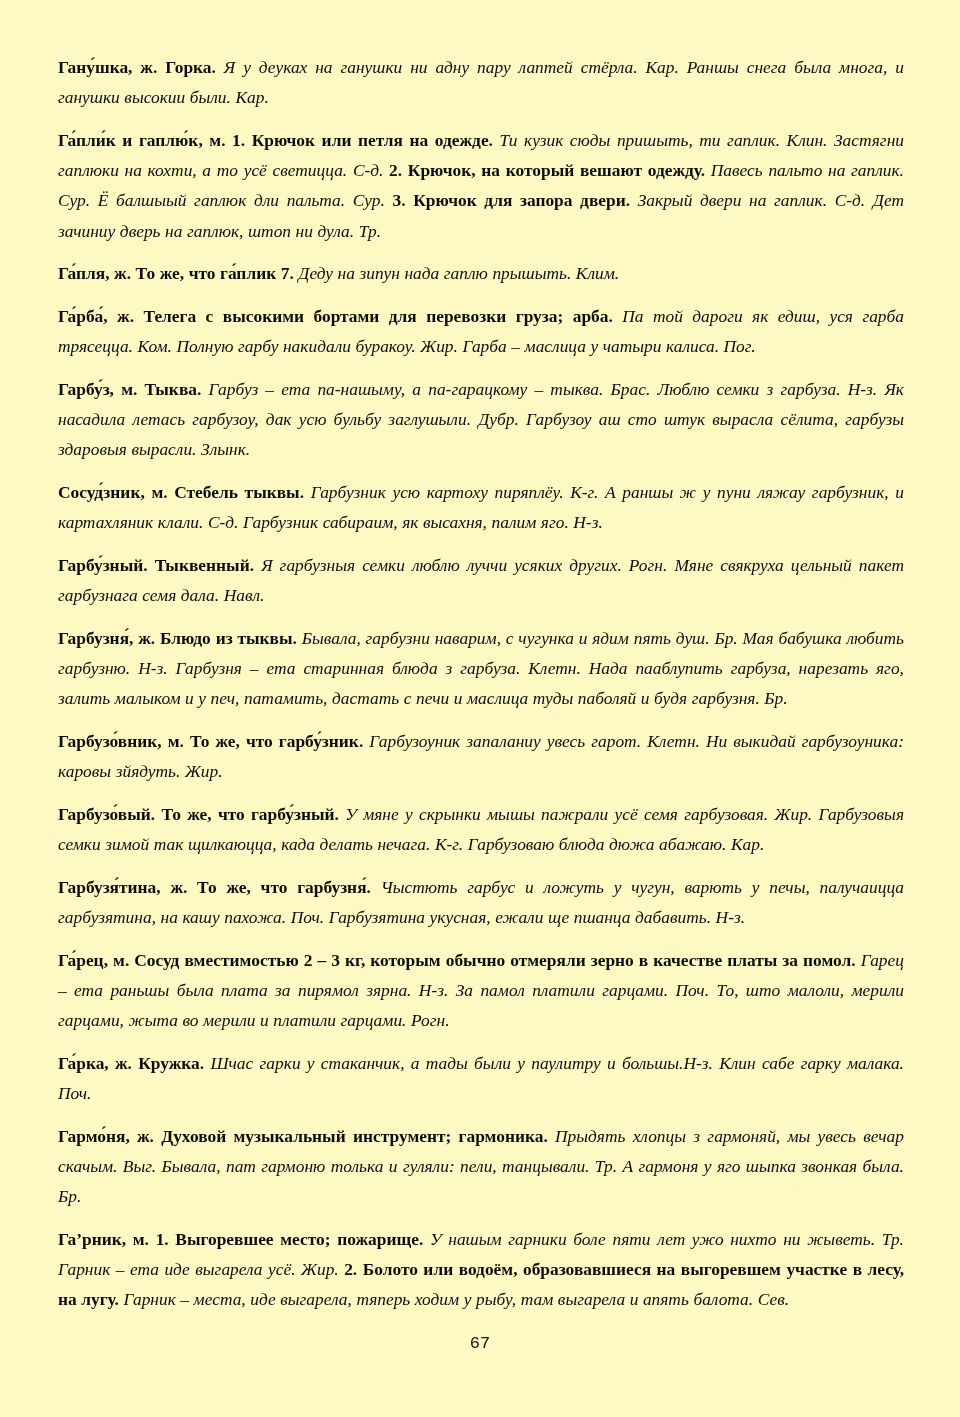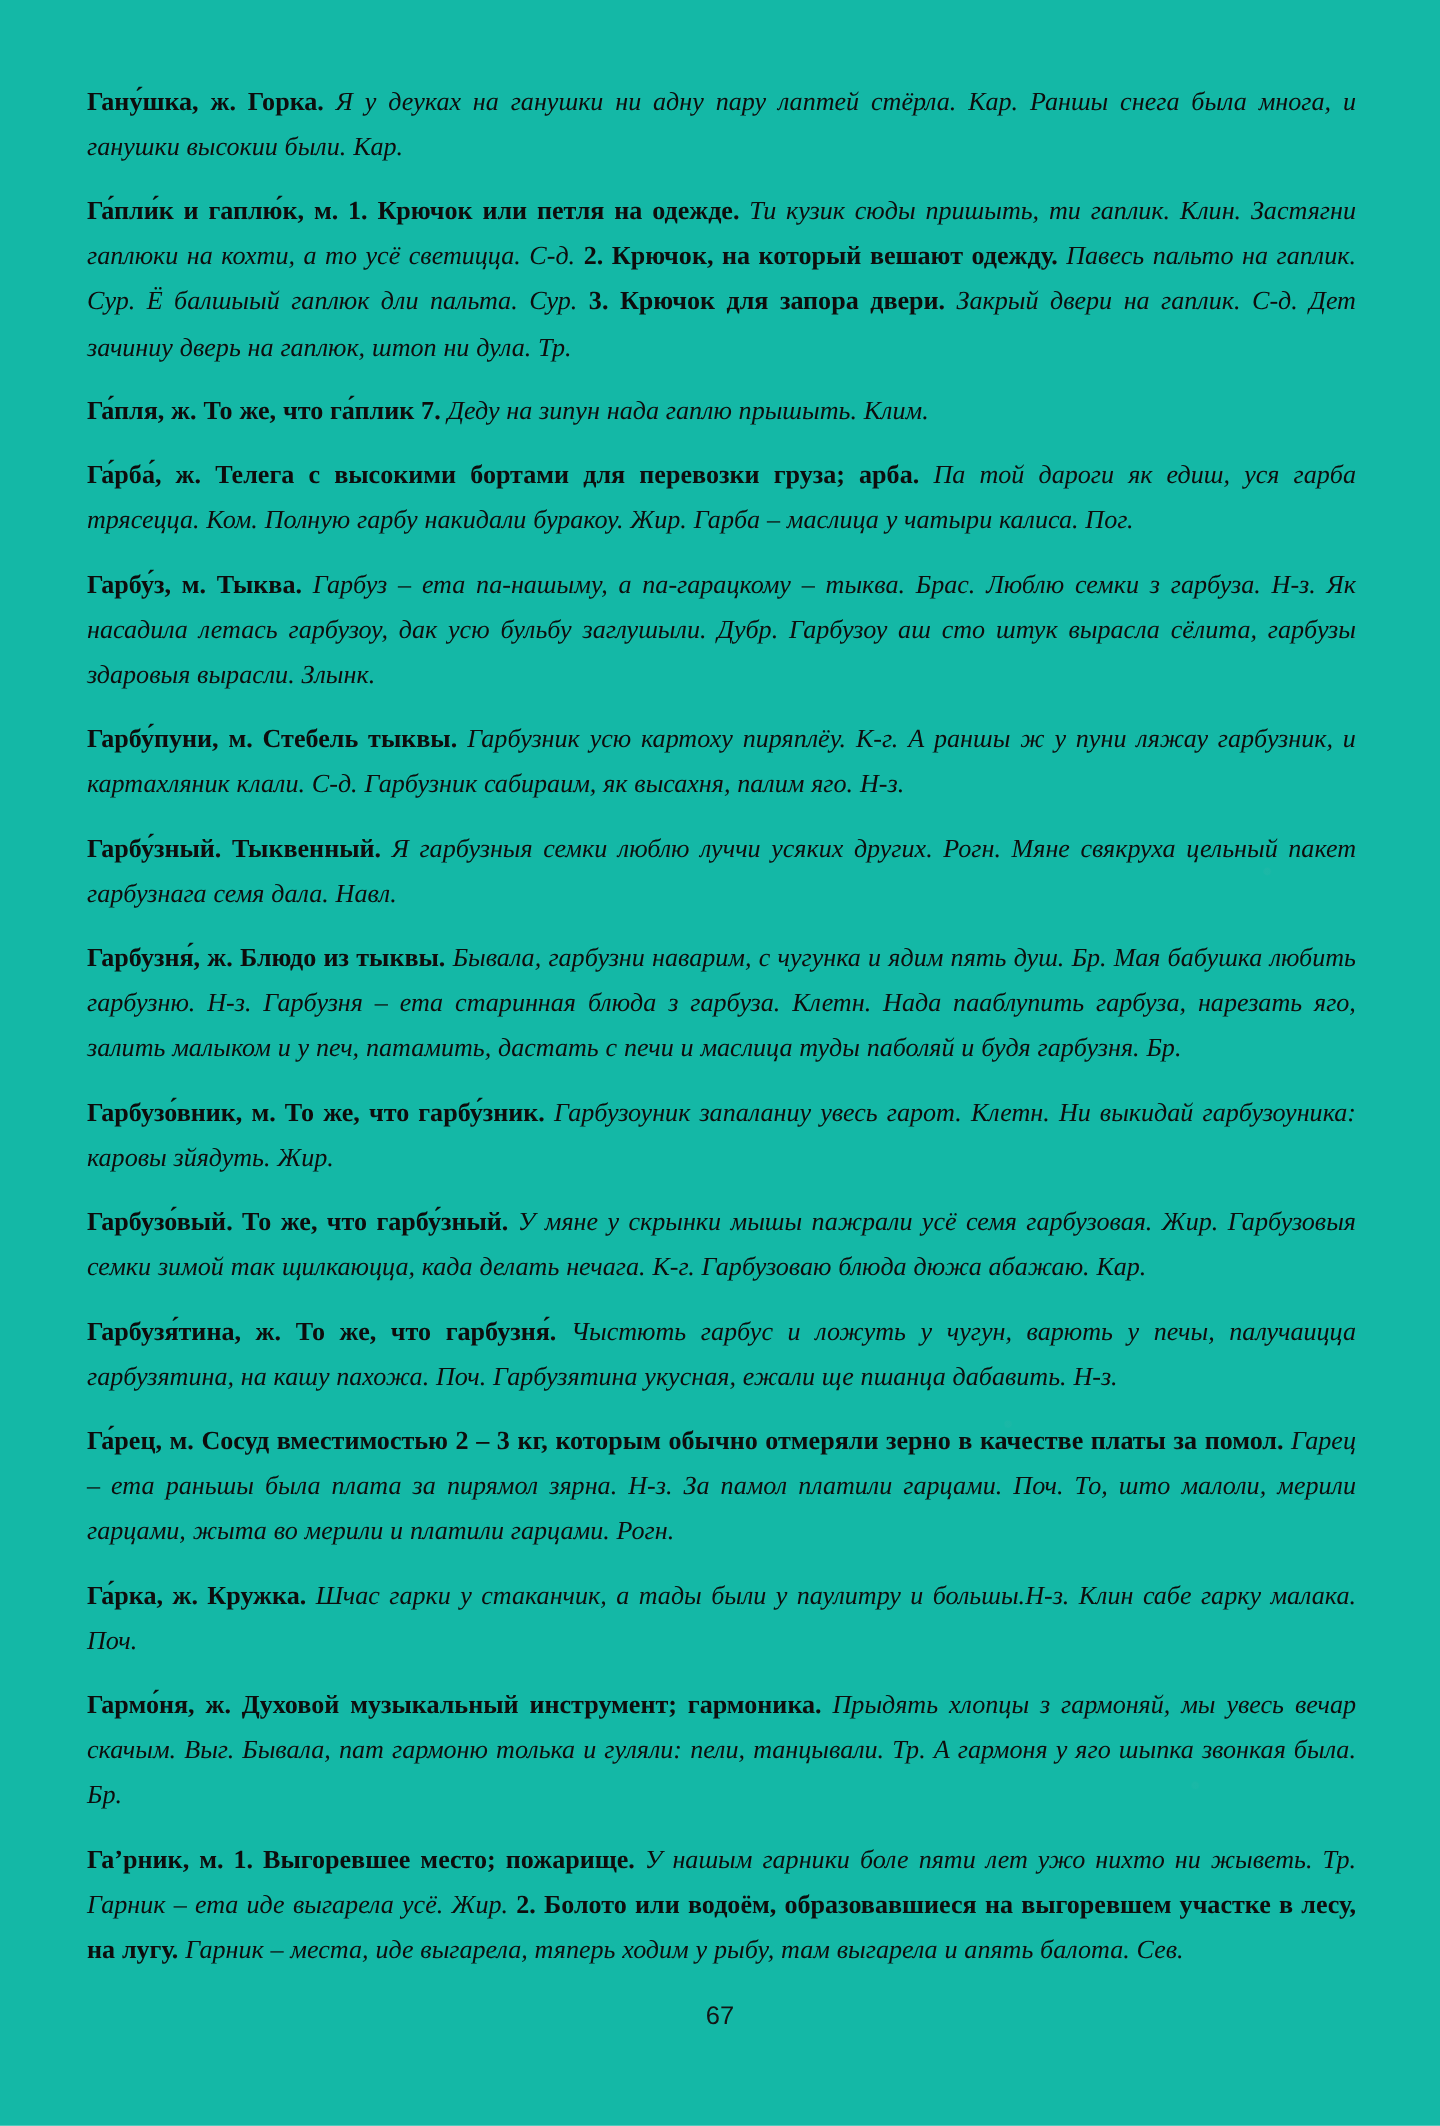--- a/index.html
+++ b/index.html
@@ -11,21 +11,21 @@
     height: 1417px;
     background: #ffffff;
     font-family: "Liberation Serif", "DejaVu Serif", serif;
     color: #0d0d0d;
     -webkit-font-smoothing: antialiased;
   }
   .page {
     position: relative;
     width: 960px;
     height: 1417px;
-    background: #14b8a6;
+    background: #fef9c3;
     overflow: hidden;
   }
   
   .page::before {
     content: "";
     position: absolute;
     inset: 0;
     background:
       radial-gradient(circle at 78% 12%, rgba(170,180,175,0.05) 0 2px, transparent 3px),
       radial-gradient(circle at 88% 41%, rgba(170,180,175,0.05) 0 2px, transparent 3px),
@@ -67,35 +67,35 @@
     font-style: italic;
     font-weight: normal;
   }
   .pagenum {
     position: absolute;
     left: 0;
     right: 0;
     top: 1334px;
     text-align: center;
     font-size: 17px;
-    font-family: Liberation Sans, sans-serif;
+    font-family: Liberation Mono, monospace;
     color: #141414;
   }
 </style>
 </head>
 <body>
 
 <div class="page">
   <div class="content" id="entries-column">
       <p class="entry"><span class="hw">Гану́шка, ж. Горка.</span> <span class="ex">Я у деуках на ганушки ни адну пару лаптей стёрла.</span> <span class="src">Кар.</span> <span class="ex">Раншы снега была многа, и ганушки высокии были.</span> <span class="src">Кар.</span></p>
       <p class="entry"><span class="hw">Га́пли́к и гаплю́к, м. <span class="num">1.</span> Крючок или петля на одежде.</span> <span class="ex">Ти кузик сюды пришыть, ти гаплик.</span> <span class="src">Клин.</span> <span class="ex">Застягни гаплюки на кохти, а то усё светицца.</span> <span class="src">С-д.</span> <span class="df"><span class="num">2.</span> Крючок, на который вешают одежду.</span> <span class="ex">Павесь пальто на гаплик.</span> <span class="src">Сур.</span> <span class="ex">Ё балшыый гаплюк дли пальта.</span> <span class="src">Сур.</span> <span class="df"><span class="num">3.</span> Крючок для запора двери.</span> <span class="ex">Закрый двери на гаплик.</span> <span class="src">С-д.</span> <span class="ex">Дет зачиниу дверь на гаплюк, штоп ни дула.</span> <span class="src">Тр.</span></p>
       <p class="entry"><span class="hw">Га́пля, ж. То же, что га́плик 7.</span> <span class="ex">Деду на зипун нада гаплю прышыть.</span> <span class="src">Клим.</span></p>
       <p class="entry"><span class="hw">Га́рба́, ж. Телега с высокими бортами для перевозки груза; арба.</span> <span class="ex">Па той дароги як едиш, уся гарба трясецца.</span> <span class="src">Ком.</span> <span class="ex">Полную гарбу накидали буракоу.</span> <span class="src">Жир.</span> <span class="ex">Гарба – маслица у чатыри калиса.</span> <span class="src">Пог.</span></p>
       <p class="entry"><span class="hw">Гарбу́з, м. Тыква.</span> <span class="ex">Гарбуз – ета па-нашыму, а па-гарацкому – тыква.</span> <span class="src">Брас.</span> <span class="ex">Люблю семки з гарбуза.</span> <span class="src">Н-з.</span> <span class="ex">Як насадила летась гарбузоу, дак усю бульбу заглушыли.</span> <span class="src">Дубр.</span> <span class="ex">Гарбузоу аш сто штук вырасла сёлита, гарбузы здаровыя вырасли.</span> <span class="src">Злынк.</span></p>
-      <p class="entry"><span class="hw">Гарбу́пуни, м. Стебель тыквы.</span> <span class="ex">Гарбузник усю картоху пиряплёу.</span> <span class="src">К-г.</span> <span class="ex">А раншы ж у пуни ляжау гарбузник, и картахляник клали.</span> <span class="src">С-д.</span> <span class="ex">Гарбузник сабираим, як высахня, палим яго.</span> <span class="src">Н-з.</span></p>
+      <p class="entry"><span class="hw">Сосуд́зник, м. Стебель тыквы.</span> <span class="ex">Гарбузник усю картоху пиряплёу.</span> <span class="src">К-г.</span> <span class="ex">А раншы ж у пуни ляжау гарбузник, и картахляник клали.</span> <span class="src">С-д.</span> <span class="ex">Гарбузник сабираим, як высахня, палим яго.</span> <span class="src">Н-з.</span></p>
       <p class="entry"><span class="hw">Гарбу́зный. Тыквенный.</span> <span class="ex">Я гарбузныя семки люблю луччи усяких других.</span> <span class="src">Рогн.</span> <span class="ex">Мяне свякруха цельный пакет гарбузнага семя дала.</span> <span class="src">Навл.</span></p>
       <p class="entry"><span class="hw">Гарбузня́, ж. Блюдо из тыквы.</span> <span class="ex">Бывала, гарбузни наварим, с чугунка и ядим пять душ.</span> <span class="src">Бр.</span> <span class="ex">Мая бабушка любить гарбузню.</span> <span class="src">Н-з.</span> <span class="ex">Гарбузня – ета старинная блюда з гарбуза.</span> <span class="src">Клетн.</span> <span class="ex">Нада пааблупить гарбуза, нарезать яго, залить малыком и у печ, патамить, дастать с печи и маслица туды паболяй и будя гарбузня.</span> <span class="src">Бр.</span></p>
       <p class="entry"><span class="hw">Гарбузо́вник, м. То же, что гарбу́зник.</span> <span class="ex">Гарбузоуник запаланиу увесь гарот.</span> <span class="src">Клетн.</span> <span class="ex">Ни выкидай гарбузоуника: каровы зйядуть.</span> <span class="src">Жир.</span></p>
       <p class="entry"><span class="hw">Гарбузо́вый. То же, что гарбу́зный.</span> <span class="ex">У мяне у скрынки мышы пажрали усё семя гарбузовая.</span> <span class="src">Жир.</span> <span class="ex">Гарбузовыя семки зимой так щилкаюцца, када делать нечага.</span> <span class="src">К-г.</span> <span class="ex">Гарбузоваю блюда дюжа абажаю.</span> <span class="src">Кар.</span></p>
       <p class="entry"><span class="hw">Гарбузя́тина, ж. То же, что гарбузня́.</span> <span class="ex">Чыстють гарбус и ложуть у чугун, варють у печы, палучаицца гарбузятина, на кашу пахожа.</span> <span class="src">Поч.</span> <span class="ex">Гарбузятина укусная, ежали ще пшанца дабавить.</span> <span class="src">Н-з.</span></p>
       <p class="entry"><span class="hw">Га́рец, м. Сосуд вместимостью 2 – 3 кг, которым обычно отмеряли зерно в качестве платы за помол.</span> <span class="ex">Гарец – ета раньшы была плата за пирямол зярна.</span> <span class="src">Н-з.</span> <span class="ex">За памол платили гарцами.</span> <span class="src">Поч.</span> <span class="ex">То, што малоли, мерили гарцами, жыта во мерили и платили гарцами.</span> <span class="src">Рогн.</span></p>
       <p class="entry"><span class="hw">Га́рка, ж. Кружка.</span> <span class="ex">Шчас гарки у стаканчик, а тады были у паулитру и большы.</span><span class="src">Н-з.</span> <span class="ex">Клин сабе гарку малака.</span> <span class="src">Поч.</span></p>
       <p class="entry"><span class="hw">Гармо́ня, ж. Духовой музыкальный инструмент; гармоника.</span> <span class="ex">Прыдять хлопцы з гармоняй, мы увесь вечар скачым.</span> <span class="src">Выг.</span> <span class="ex">Бывала, пат гармоню толька и гуляли: пели, танцывали.</span> <span class="src">Тр.</span> <span class="ex">А гармоня у яго шыпка звонкая была.</span> <span class="src">Бр.</span></p>
       <p class="entry"><span class="hw">Га’рник, м. <span class="num">1.</span> Выгоревшее место; пожарище.</span> <span class="ex">У нашым гарники боле пяти лет ужо нихто ни жыветь.</span> <span class="src">Тр.</span> <span class="ex">Гарник – ета иде выгарела усё.</span> <span class="src">Жир.</span> <span class="df"><span class="num">2.</span> Болото или водоём, образовавшиеся на выгоревшем участке в лесу, на лугу.</span> <span class="ex">Гарник – места, иде выгарела, тяперь ходим у рыбу, там выгарела и апять балота.</span> <span class="src">Сев.</span></p>
     </div>

